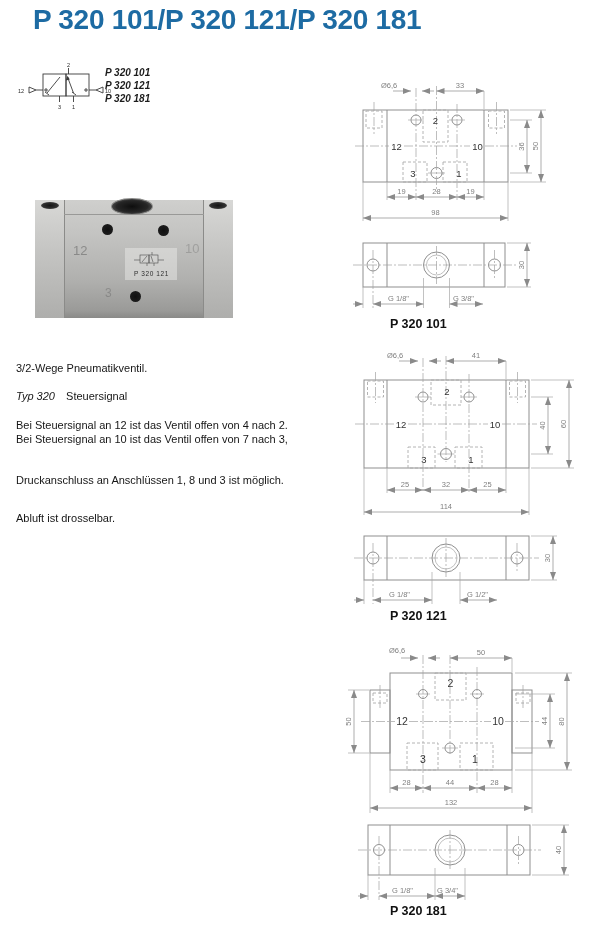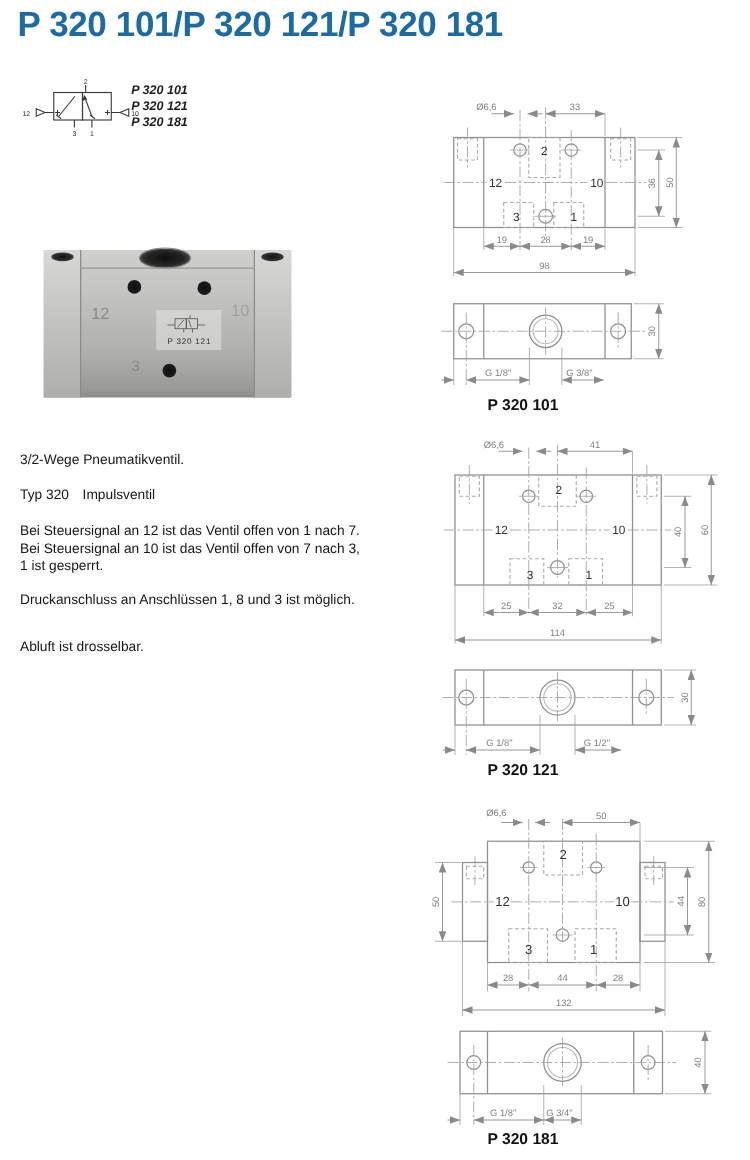--- a/index.html
+++ b/index.html
@@ -1,19 +1,19 @@
 <!DOCTYPE html>
 <html><head>
 <meta charset="utf-8">
 <style>
   * { margin:0; padding:0; box-sizing:border-box; }
   html,body { background:#ffffff; }
   body { width:600px; height:928px; position:relative; font-family:"Liberation Sans",sans-serif; overflow:hidden; }
   .abs { position:absolute; }
-  .title { color:#1d6ba3; font-weight:bold; font-size:28px; letter-spacing:-0.3px; white-space:nowrap; }
+  .title { color:#1d6ba3; font-weight:bold; font-size:28px; letter-spacing:-0.3px; white-space:nowrap;margin-left:19px; }
   .codes div { font-style:italic; font-weight:bold; font-size:10px; color:#1c1c1c; line-height:13px; white-space:nowrap; }
   .desc { font-size:11px; color:#161616; white-space:nowrap; }
   .cap { font-size:12.5px; font-weight:bold; color:#111; white-space:nowrap; }
 
   
   svg .ln   { stroke:#8f8f8f; stroke-width:1; fill:none; }
   svg .thin { stroke:#a8a8a8; stroke-width:0.7; fill:none; }
   svg .dsh  { stroke:#ababab; stroke-width:0.9; fill:none; stroke-dasharray:3 2; }
   svg .cl   { stroke:#a2a2a2; stroke-width:0.7; fill:none; stroke-dasharray:9 2 2 2; }
   svg .dim  { stroke:#8a8a8a; stroke-width:0.7; fill:none; }
@@ -112,27 +112,26 @@
     <line x1="28" y1="8" x2="34" y2="8" stroke="#4a4a4a" stroke-width="0.6"></line>
     <line x1="22" y1="0" x2="22" y2="3" stroke="#4a4a4a" stroke-width="0.6"></line>
     <line x1="17" y1="11" x2="17" y2="14" stroke="#4a4a4a" stroke-width="0.6"></line>
     <line x1="24" y1="11" x2="24" y2="14" stroke="#4a4a4a" stroke-width="0.6"></line>
   </svg>
   <div class="pstamptxt" style="left:99px; top:70px;">P 320 121</div>
 </div>
 
 <div class="abs desc" style="left:16px; top:362px;">3/2-Wege Pneumatikventil.</div>
 <div class="abs desc" style="left:16px; top:390px;">
-  <span style="display:inline-block; width:47px;">Typ 320</span>
-  <span>Impulsventil</span>
+  <span style="display:inline-block; width:47px;font-style:italic;">Typ 320</span>
+  <span>Steuersignal</span>
 </div>
 <div class="abs desc" style="left:16px; top:418px; line-height:14px;">
-  <div>Bei Steuersignal an 12 ist das Ventil offen von 1 nach 7.</div>
+  <div>Bei Steuersignal an 12 ist das Ventil offen von 4 nach 2.</div>
   <div>Bei Steuersignal an 10 ist das Ventil offen von 7 nach 3,</div>
-  <div>1 ist gesperrt.</div>
 </div>
 <div class="abs desc" style="left:16px; top:474px;">Druckanschluss an Anschlüssen 1, 8 und 3 ist möglich.</div>
 <div class="abs desc" style="left:16px; top:512px;">Abluft ist drosselbar.</div>
 
 <svg class="abs" style="left:345px; top:78px;" width="250" height="148" viewBox="0 0 250 148">
   <g>
     <rect class="ln" x="18" y="32" width="145" height="72"></rect>
     <line class="ln" x1="42" y1="32" x2="42" y2="104"></line>
     <line class="ln" x1="139" y1="32" x2="139" y2="104"></line>
     <rect class="dsh" x="21" y="33" width="16" height="17"></rect>

